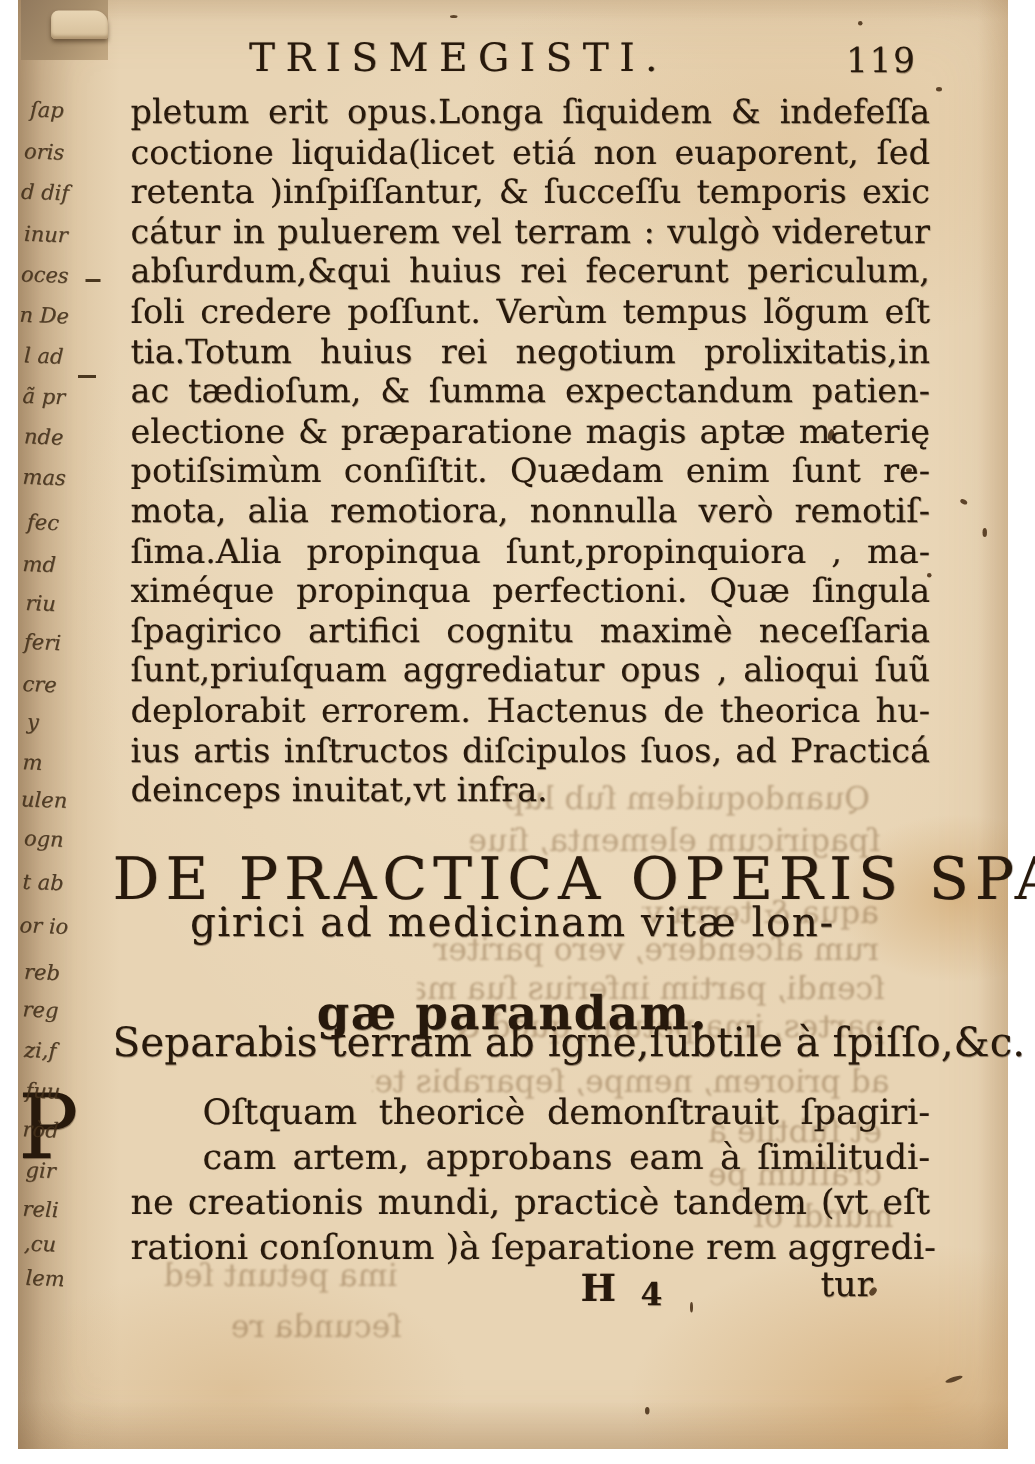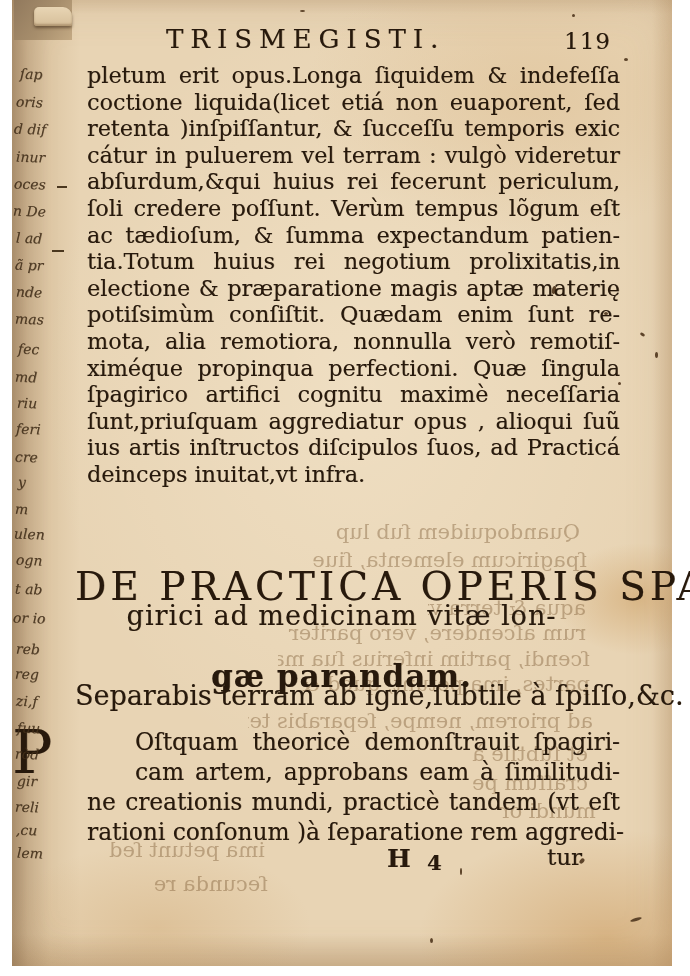--- a/index.html
+++ b/index.html
@@ -103,28 +103,30 @@
   <div class="running-head ink">TRISMEGISTI.</div>
   <div class="folio ink">119</div>
 
   <div class="text-col">
     <div class="bline ink">pletum erit opus.Longa ſiquidem &amp; indefeſſa</div>
     <div class="bline ink">coctione liquida(licet etiá non euaporent, ſed</div>
     <div class="bline ink">retenta )inſpiſſantur, &amp; ſucceſſu temporis exic</div>
     <div class="bline ink">cátur in puluerem vel terram : vulgò videretur</div>
     <div class="bline ink">abſurdum,&amp;qui huius rei fecerunt periculum,</div>
     <div class="bline ink">ſoli credere poſſunt. Verùm tempus lõgum eſt</div>
+    <div class="bline ink">tia.Totum huius rei negotium prolixitatis,in</div>
     <div class="bline ink">ac tædioſum, &amp; ſumma expectandum patien-</div>
-    <div class="bline ink">tia.Totum huius rei negotium prolixitatis,in</div>
     <div class="bline ink">electione &amp; præparatione magis aptæ materię</div>
     <div class="bline ink">potiſsimùm conſiſtit. Quædam enim ſunt re-</div>
     <div class="bline ink">mota, alia remotiora, nonnulla verò remotiſ-</div>
+    <div class="bline ink">ſima.Alia propinqua ſunt,propinquiora , ma-</div>
     <div class="bline ink">ximéque propinqua perfectioni. Quæ ſingula</div>
     <div class="bline ink">ſpagirico artifici cognitu maximè neceſſaria</div>
     <div class="bline ink">ſunt,priuſquam aggrediatur opus , alioqui ſuũ</div>
+    <div class="bline ink">deplorabit errorem. Hactenus de theorica hu-</div>
     <div class="bline ink">ius artis inſtructos diſcipulos ſuos, ad Practicá</div>
     <div class="bline last ink">deinceps inuitat,vt infra.</div>
   </div>
 
   <div class="sec-head sh1 ink">DE PRACTICA OPERIS SPA-</div>
   <div class="sec-head sh2 ink">girici ad medicinam vitæ lon-</div>
   <div class="sec-head sh3 ink">gæ parandam.</div>
 
   <div class="epigraph ink">Separabis terram ab igne,ſubtile à ſpiſſo,&amp;c.</div>
 

